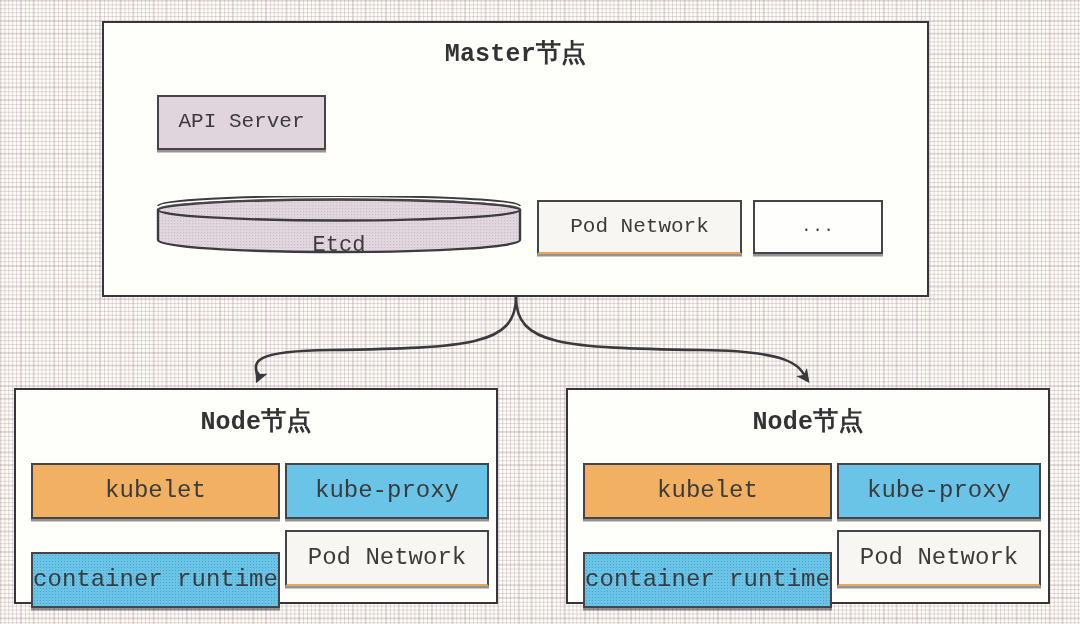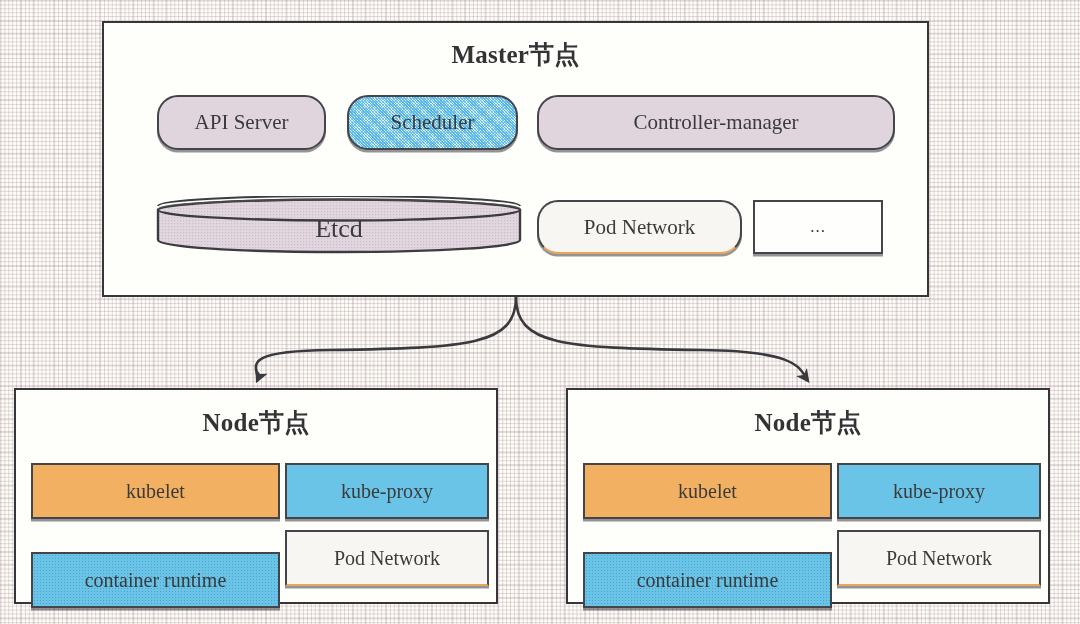--- a/index.html
+++ b/index.html
@@ -15,21 +15,21 @@
     background-image:
       repeating-linear-gradient(to right,
         rgba(160,130,150,0.30) 0px, rgba(160,130,150,0.30) 1px,
         rgba(0,0,0,0) 1px, rgba(0,0,0,0) 4px),
       repeating-linear-gradient(to bottom,
         rgba(160,130,150,0.30) 0px, rgba(160,130,150,0.30) 1px,
         rgba(0,0,0,0) 1px, rgba(0,0,0,0) 4px);
     background-size: 33.2px 33.2px, 33.2px 33.2px;
     background-position: 0.5px 0.5px, 0.5px 0.5px;
     overflow: hidden;
-    font-family: Liberation Serif, serif;
+    font-family: Liberation Mono, monospace;
     -webkit-font-smoothing: antialiased;
   }
 
   
   .box {
     position: absolute;
     box-sizing: border-box;
     display: flex;
     align-items: center;
     justify-content: center;
@@ -74,61 +74,59 @@
   }
   .orange-underline { border-bottom: 2px solid #e8a55c; }
 
   
   .title-cn {
     font-size: 25px;
     font-weight: 700;
     letter-spacing: 0.2px;
     color: #333336;
   }
-  .lbl-lg { font-size: 21px; border-radius: 21px; }
-  .lbl-md { font-size: 20px; }
+  .lbl-lg { font-size: 21px; }
+  .lbl-md { font-size: 24px; }
   .ellipsis-lbl { font-size: 17px; letter-spacing: 1px; }
 
   
   #etcd-cyl {
     position: absolute;
     left: 156px;
     top: 196px;
     width: 366px;
     height: 58px;
   }
   #etcd-cyl svg { display: block; }
   #etcd-label {
     position: absolute;
-    left: 0; top: 0;
+    left: 0; top: 16px;
     width: 366px; height: 58px;
     display: flex; align-items: center; justify-content: center;
-    font-size: 26px;
+    font-size: 22px;
     color: #3b3b3b;
     padding-top: 8px;
     box-sizing: border-box;
     pointer-events: none;
   }
 
   #connectors { position: absolute; left: 0; top: 0; }
 </style>
 </head>
 <body>
 
 <div id="canvas">
 
   <div class="box outer" style="left:102px; top:21px; width:827px; height:276px;"></div>
 
   <div class="box title-cn" style="left:102px; top:34px; width:827px; height:42px;">Master节点</div>
 
   <div class="box inner shadow-b fill-mauve lbl-lg" style="left:157px; top:95px; width:169px; height:55px;">API Server</div>
 
-  <div class="box inner shadow-b fill-dither-blue lbl-lg" style="left:347px; top:95px; width:171px; height:55px;">Scheduler</div>
 
-  <div class="box inner shadow-b fill-mauve lbl-lg" style="left:537px; top:95px; width:358px; height:55px;">Controller-manager</div>
 
   <div id="etcd-cyl">
     <svg width="366" height="58" viewBox="0 0 366 58" xmlns="http://www.w3.org/2000/svg">
       <defs>
         <pattern id="mauveDots" width="3" height="3" patternUnits="userSpaceOnUse">
           <rect width="3" height="3" fill="#e2d7df"></rect>
           <circle cx="0.7" cy="0.7" r="0.6" fill="#b9a9b6" opacity="0.75"></circle>
         </pattern>
       </defs>
 

